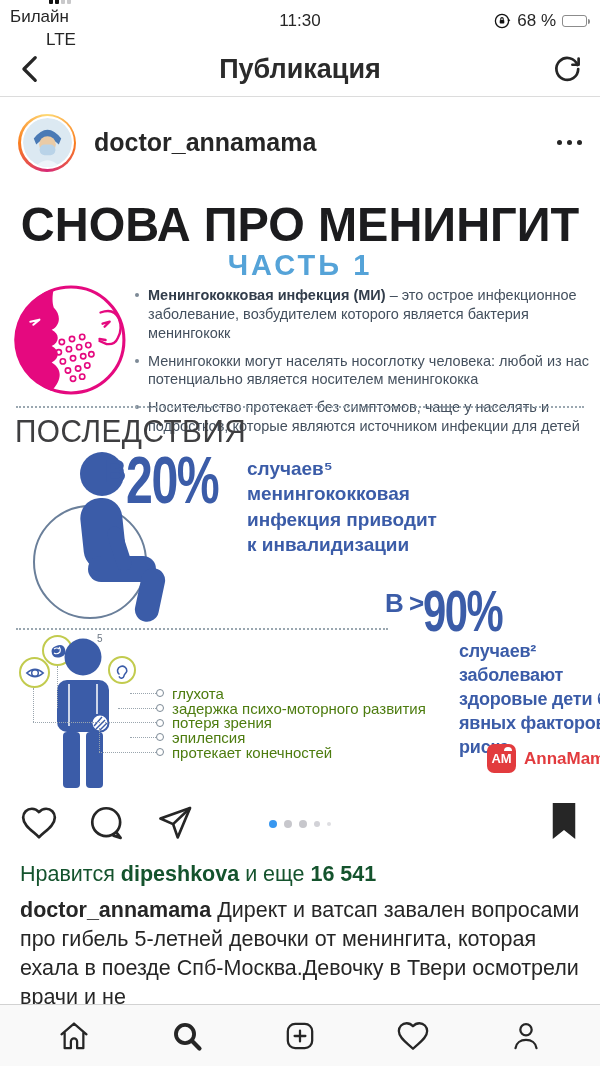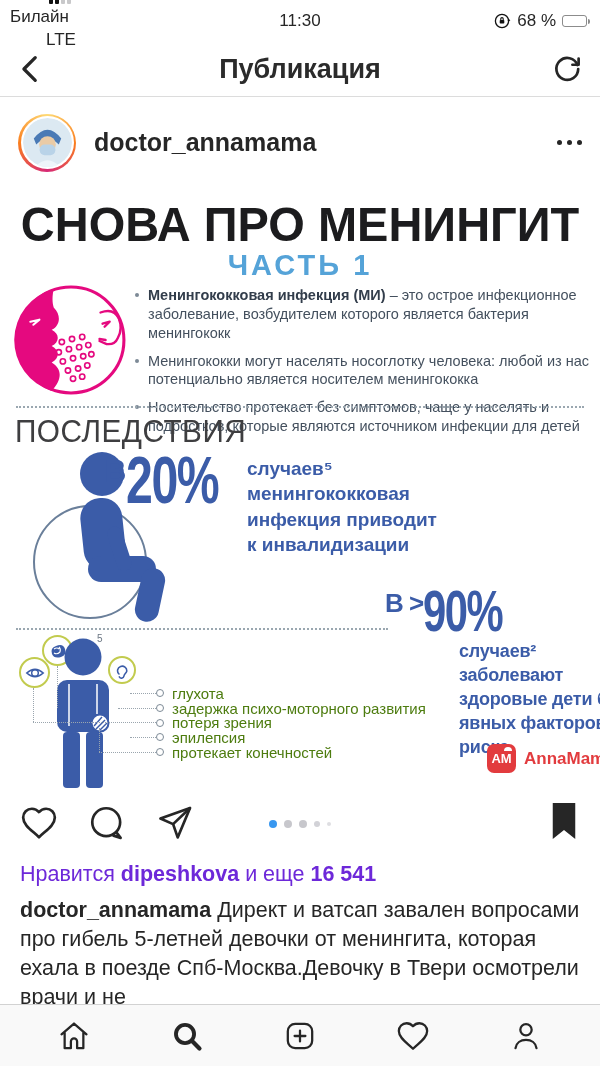--- a/index.html
+++ b/index.html
@@ -94,21 +94,21 @@
   .act-bookmark { left:auto; right:18px; top:5px; width:36px; height:42px; }
   .dots-row { position:absolute; left:0; right:0; top:25px; display:flex; justify-content:center; align-items:center; gap:7px; }
   .dots-row i { border-radius:50%; }
   .dots-row i:nth-child(1){ width:8px; height:8px; background:#3897f0; }
   .dots-row i:nth-child(2){ width:8px; height:8px; background:#c7c7cc; }
   .dots-row i:nth-child(3){ width:8px; height:8px; background:#c7c7cc; }
   .dots-row i:nth-child(4){ width:6px; height:6px; background:#d2d2d7; }
   .dots-row i:nth-child(5){ width:4px; height:4px; background:#dedee2; }
 
   
-  .likes-row { position:absolute; left:20px; top:862px; font-size:21.5px; color:#6d28d9; }
+  .likes-row { position:absolute; left:20px; top:862px; font-size:21.5px; color:#14532d; }
   .likes-row .b { font-weight:700; }
   .caption { position:absolute; left:20px; top:896px; width:562px; font-size:21.5px; line-height:29px; color:#262626; height:110px; overflow:hidden; }
   .caption .b { font-weight:700; }
 
   
   .tab-bar { position:absolute; left:0; right:0; top:1004px; height:62px; background:#f9f9f9; border-top:1px solid #d2d2d2; display:flex; align-items:center; justify-content:space-around; padding:0 18px; z-index:5; }
   .tab { width:34px; height:34px; }
   svg { display:block; }
 </style>
 </head>

